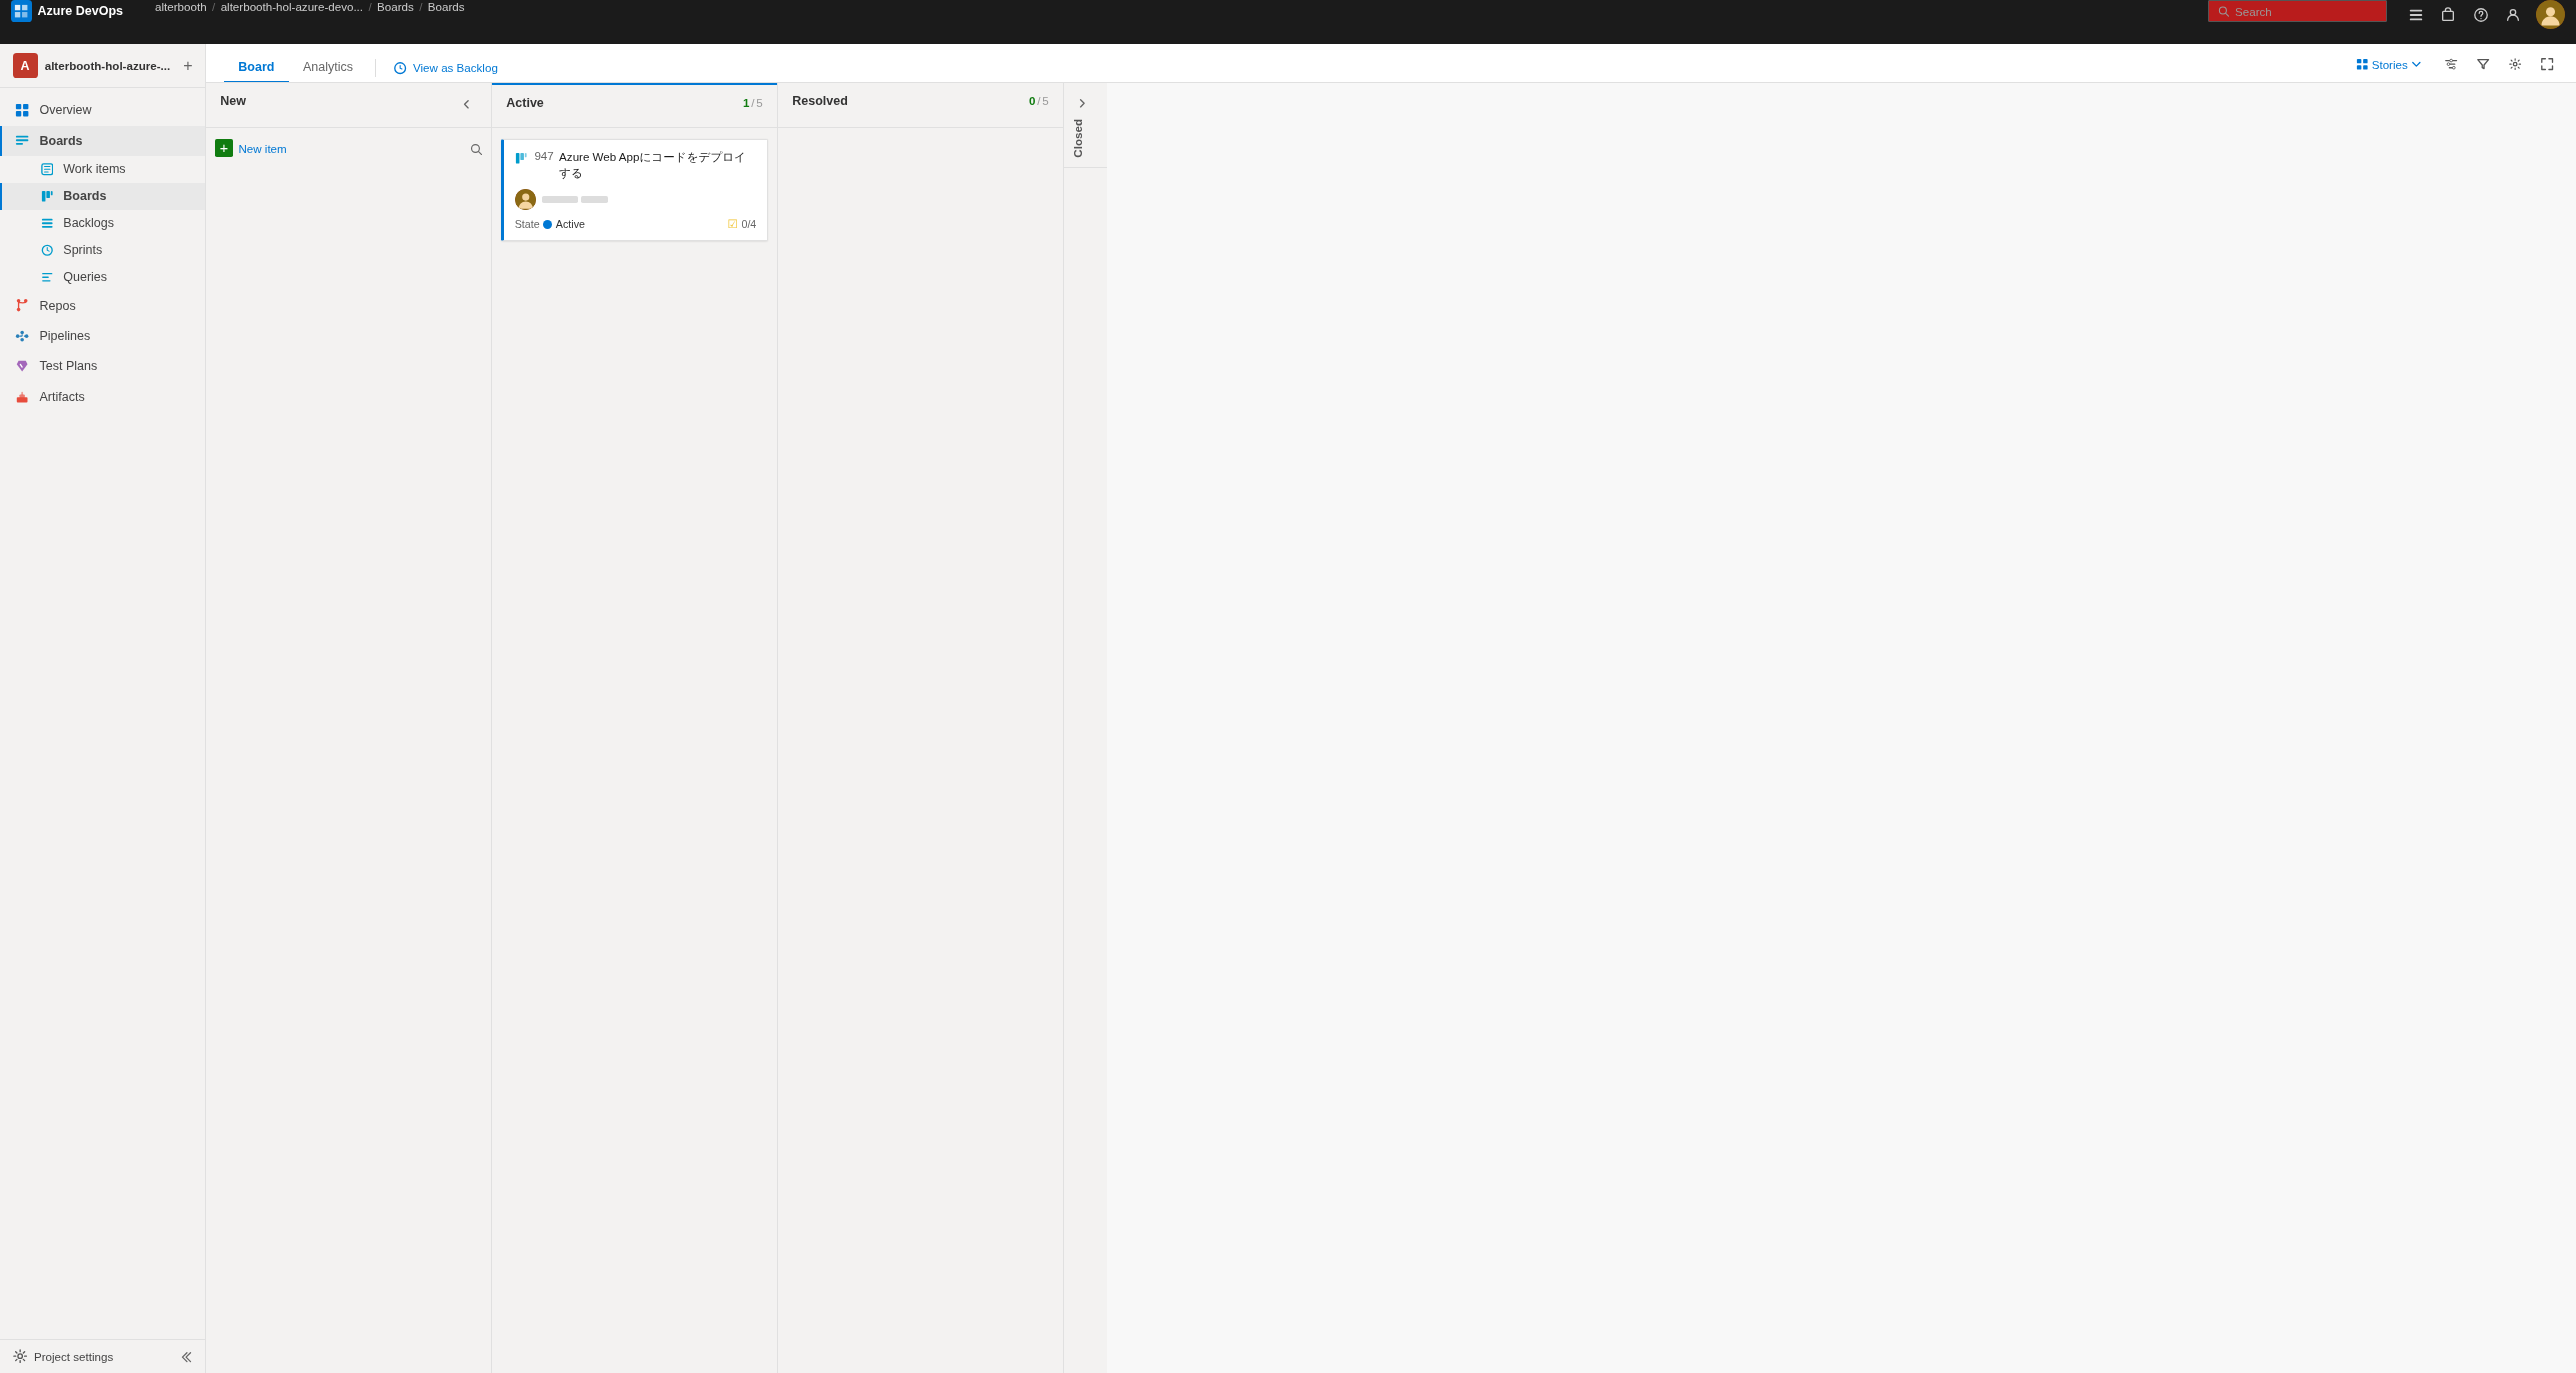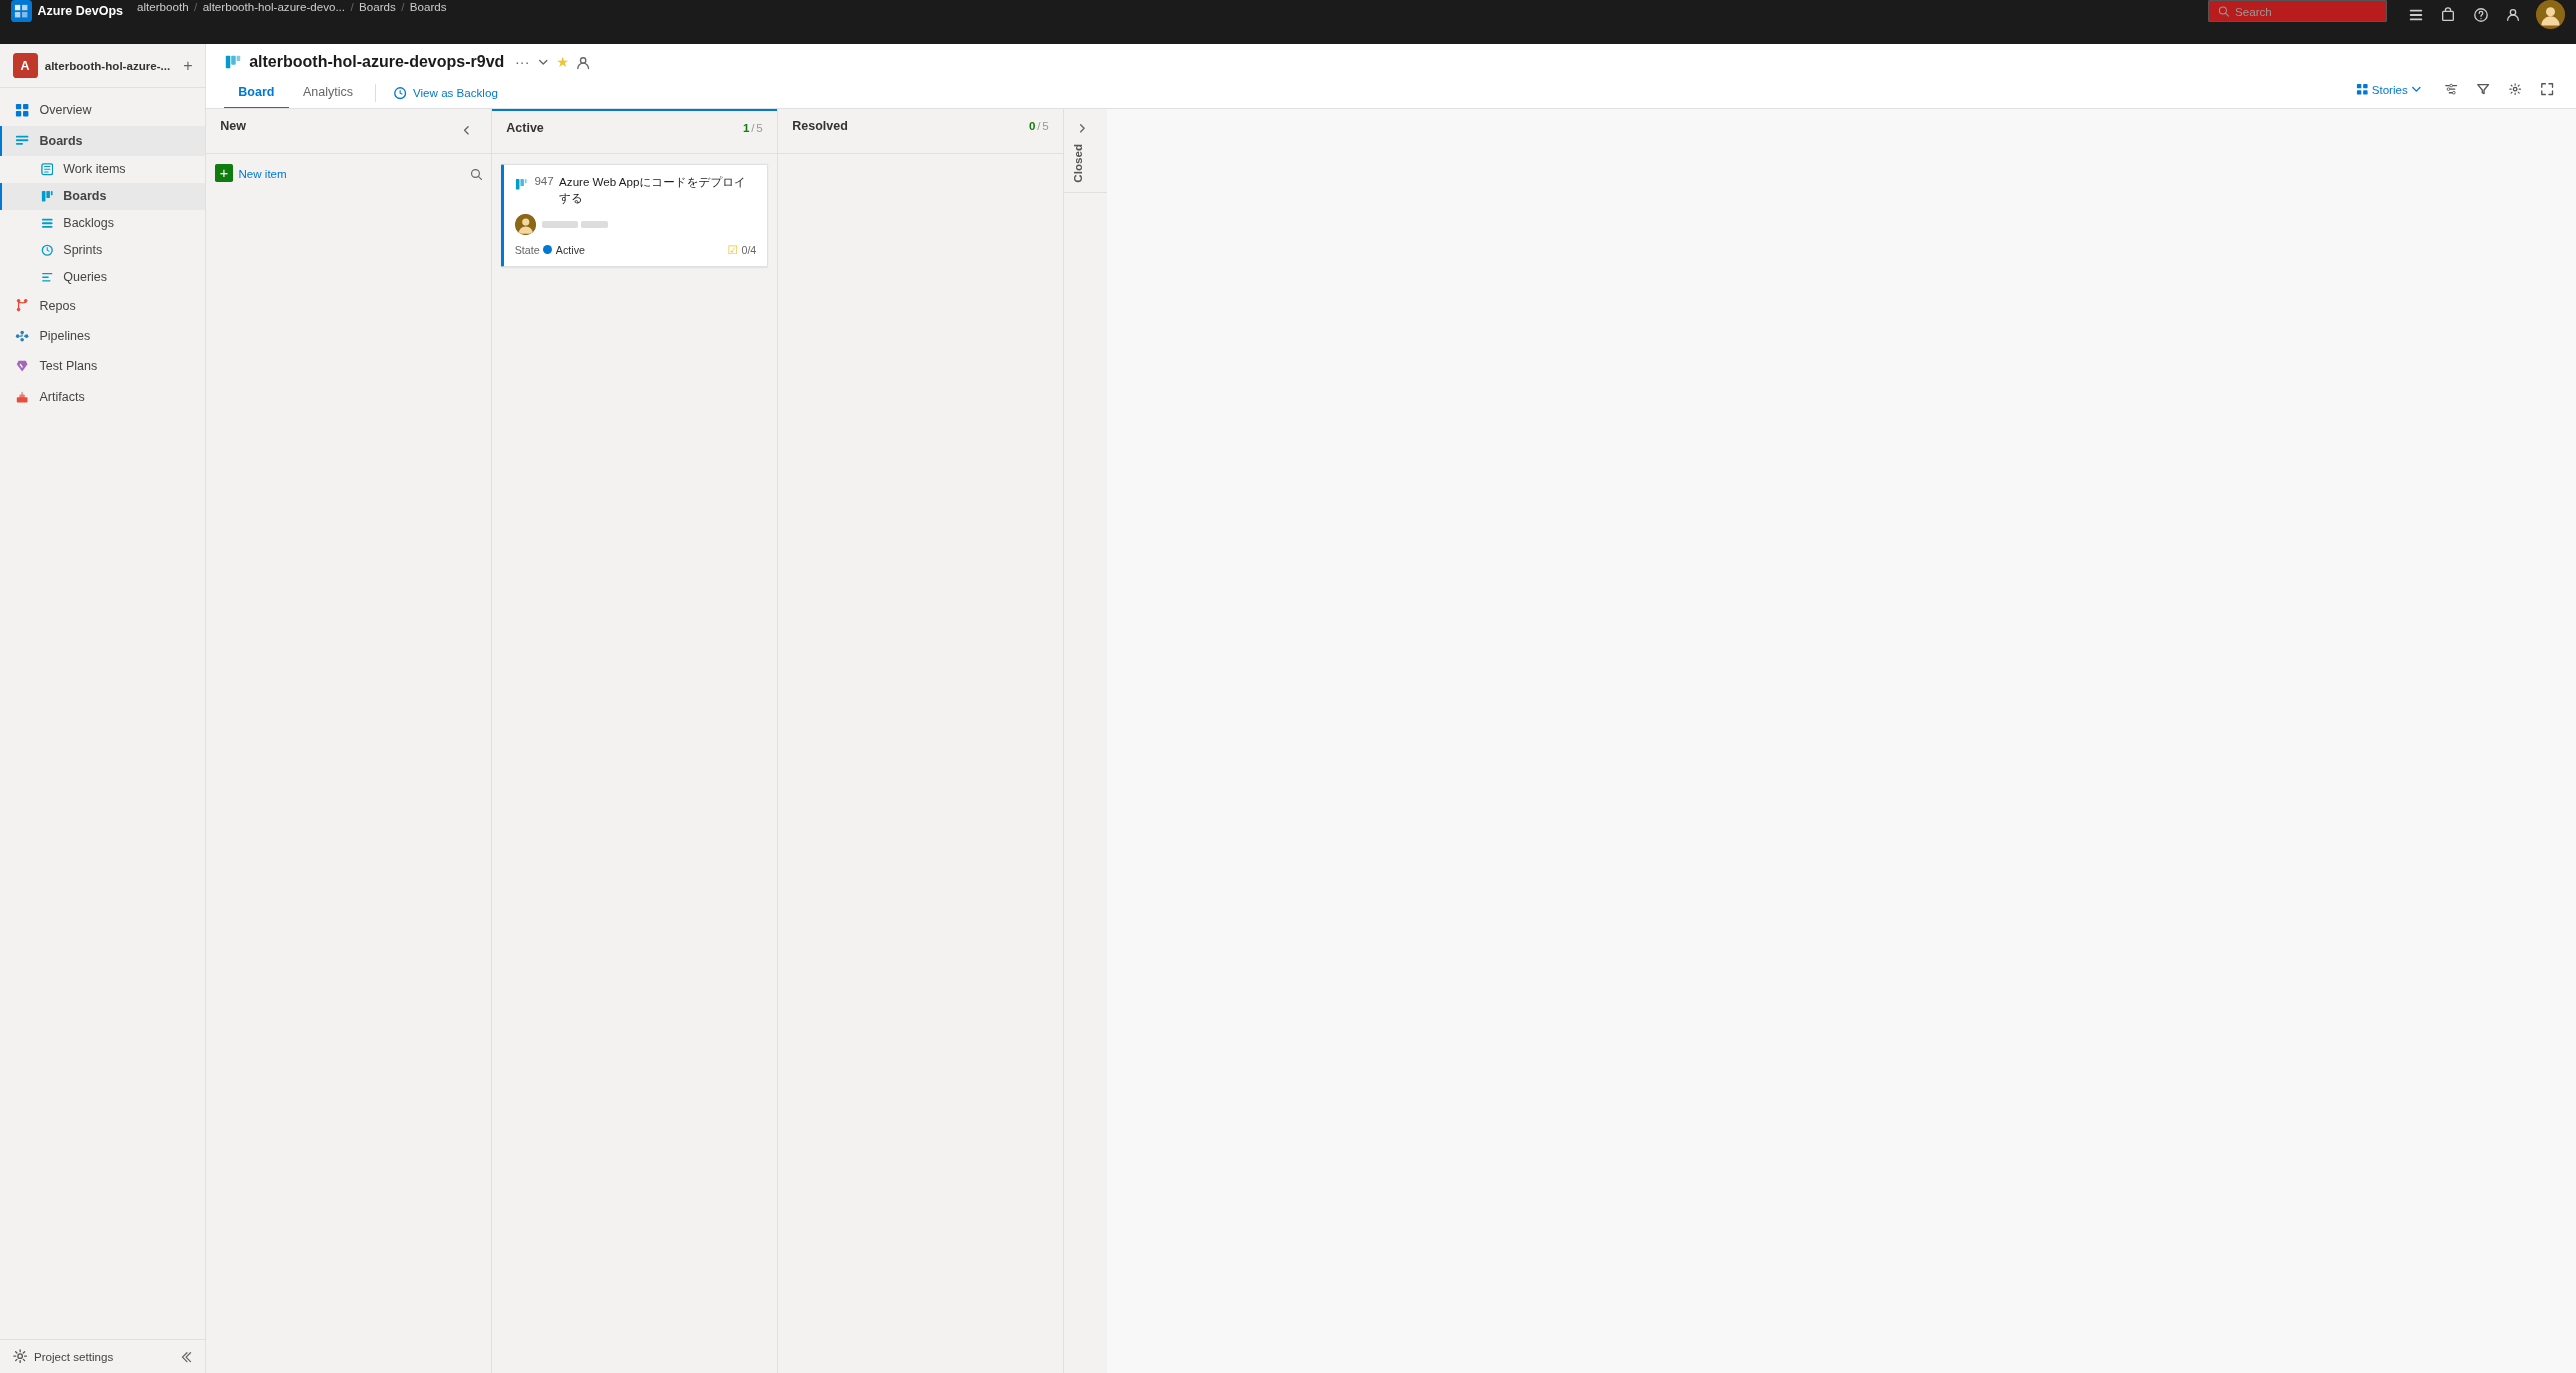--- a/index.html
+++ b/index.html
@@ -9,21 +9,21 @@
     .app { display: flex; flex-direction: column; height: 100vh; }
     .topbar { display: flex; align-items: flex-start; height: 44px; background: #1b1b1b; padding: 0 10.7px; gap: 9px; flex-shrink: 0; }
     .main-area { display: flex; flex: 1; overflow: hidden; }
     .sidebar { width: 206px; background: #f3f2f1; border-right: 0.9px solid #e0e0e0; display: flex; flex-direction: column; flex-shrink: 0; overflow-y: auto; }
     .content { flex: 1; display: flex; flex-direction: column; overflow: hidden; }
 
     
     .topbar-logo { display: flex; align-items: center; gap: 5.4px; color: #fff; font-size: 12.5px; font-weight: 600; text-decoration: none; }
     .topbar-logo-icon { width: 21.5px; height: 21.5px; background: #0078d4; border-radius: 3.6px; display: flex; align-items: center; justify-content: center; }
     .topbar-logo-icon svg { width: 14.3px; height: 14.3px; }
-    .topbar-breadcrumb { display: flex; align-items: center; gap: 5.4px; color: #ccc; font-size: 11.6px; margin-left: 5px; }
+    .topbar-breadcrumb { display: flex; align-items: center; gap: 5.4px; color: #ccc; font-size: 11.6px; margin-left: 23px; }
     .topbar-breadcrumb span { color: #ccc; }
     .topbar-breadcrumb .sep { color: #666; }
     .topbar-spacer { flex: 1; }
     .topbar-search { display: flex; align-items: center; background: #b91c1c; border: 0.9px solid #555; border-radius: 1px; padding: 3.6px 9px; gap: 5.4px; width: 179px; }
     .topbar-search input { background: transparent; border: none; outline: none; color: #fff; font-size: 11.6px; width: 100%; }
     .topbar-search input::placeholder { color: #999; }
     .topbar-icons { display: flex; align-items: center; gap: 14.3px; margin-left: 10.7px; }
     .topbar-icon { color: #ccc; cursor: pointer; font-size: 14.3px; width: 18px; height: 18px; display: flex; align-items: center; justify-content: center; }
     .topbar-avatar { width: 29px; height: 29px; border-radius: 50%; background: #8b4513; display: flex; align-items: center; justify-content: center; overflow: hidden; cursor: pointer; }
 
@@ -324,43 +324,20 @@
             <path d="M10 3L5 8l5 5" stroke="#666" stroke-width="1.5" stroke-linecap="round" stroke-linejoin="round"></path>
             <path d="M14 3L9 8l5 5" stroke="#666" stroke-width="1.5" stroke-linecap="round" stroke-linejoin="round"></path>
           </svg>
         </div>
       </div>
     </div>
 
     <div class="content">
 
       <div class="content-header">
-        <div class="content-title-row">
-          <div class="content-title-icon">
-            <svg width="18" height="18" viewBox="0 0 20 20" fill="none">
-              <rect x="2" y="3" width="5" height="14" rx="1" fill="#009ccc"></rect>
-              <rect x="8" y="3" width="5" height="10" rx="1" fill="#009ccc" opacity="0.7"></rect>
-              <rect x="14" y="3" width="4" height="6" rx="1" fill="#009ccc" opacity="0.5"></rect>
-            </svg>
-          </div>
-          <span class="content-title-text">alterbooth-hol-azure-devops-r9vd</span>
-          <span class="content-title-dots">···</span>
-          <span class="content-title-chevron">
-            <svg width="12.5" height="12.5" viewBox="0 0 14 14" fill="none">
-              <path d="M3 5l4 4 4-4" stroke="#666" stroke-width="1.5" stroke-linecap="round" stroke-linejoin="round"></path>
-            </svg>
-          </span>
-          <span class="content-title-star">★</span>
-          <span class="content-title-person">
-            <svg width="14.3" height="14.3" viewBox="0 0 16 16" fill="none">
-              <circle cx="8" cy="5" r="3" stroke="#666" stroke-width="1.5"></circle>
-              <path d="M2 14c0-3.3 2.7-6 6-6s6 2.7 6 6" stroke="#666" stroke-width="1.5" stroke-linecap="round"></path>
-            </svg>
-          </span>
-        </div>
 
         <div style="display:flex; align-items:center;">
           <div class="content-tabs">
             <div class="tab active">Board</div>
             <div class="tab">Analytics</div>
             <div class="tab-divider"></div>
             <div class="tab-view-backlog">
               <svg width="14.3" height="14.3" viewBox="0 0 16 16" fill="none">
                 <circle cx="8" cy="8" r="6" stroke="#0078d4" stroke-width="1.5"></circle>
                 <path d="M8 5v3l2 1" stroke="#0078d4" stroke-width="1.2" stroke-linecap="round"></path>

